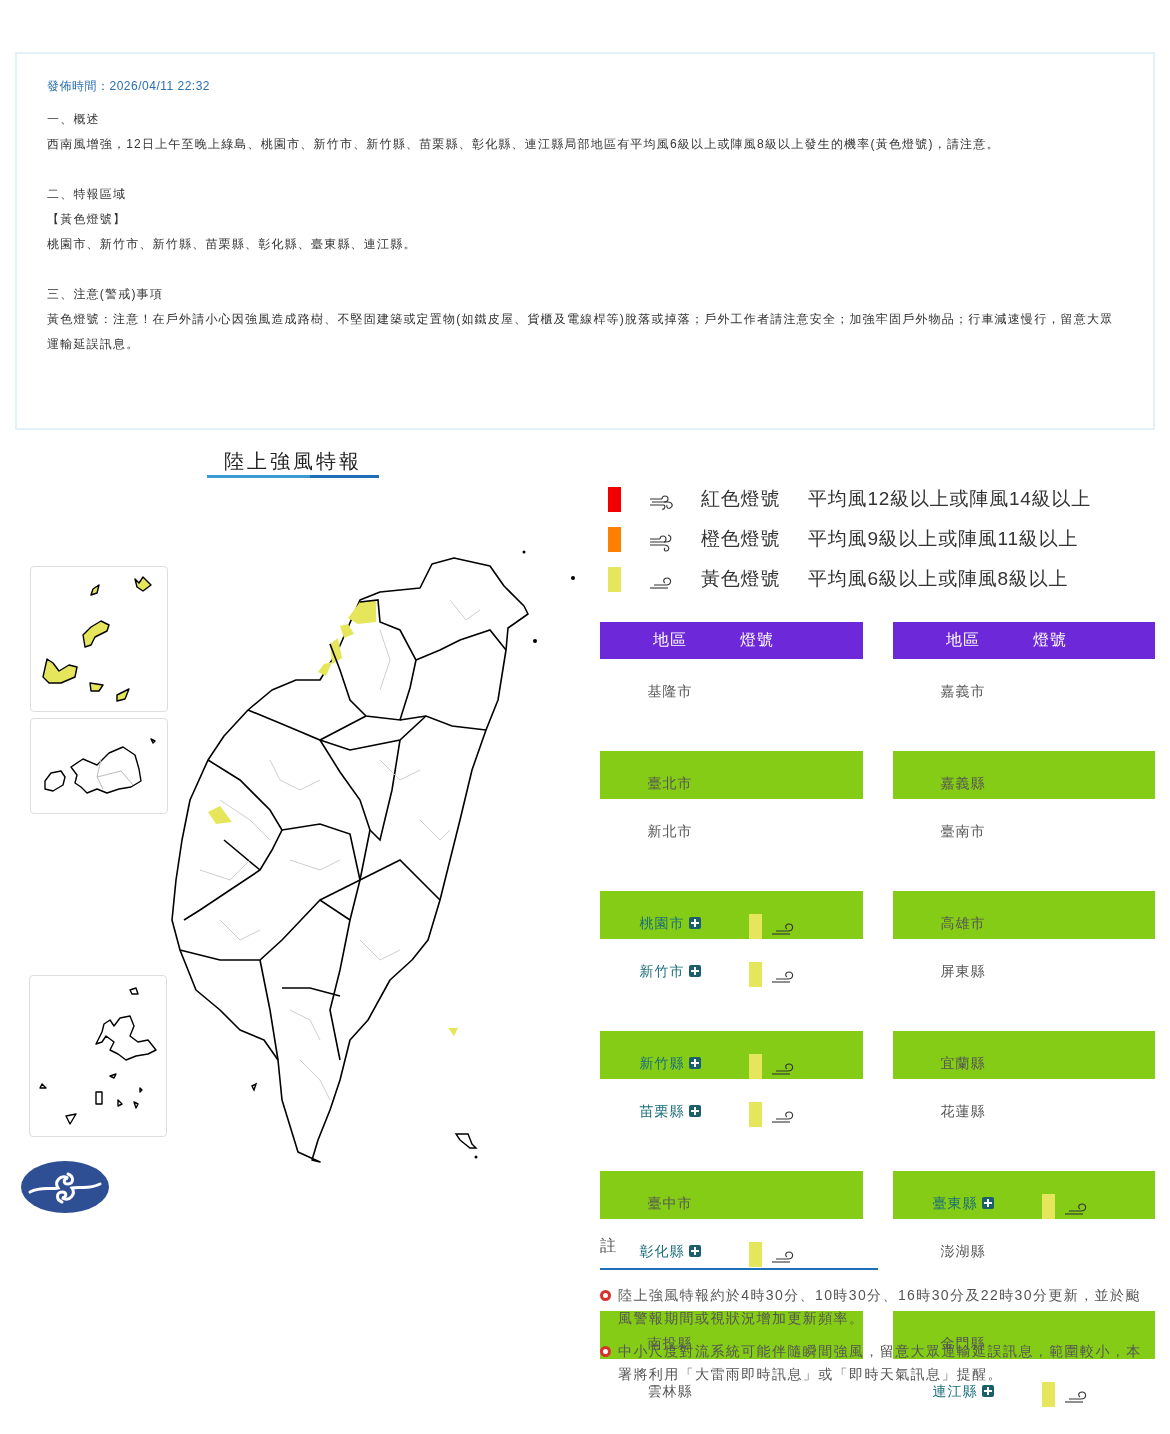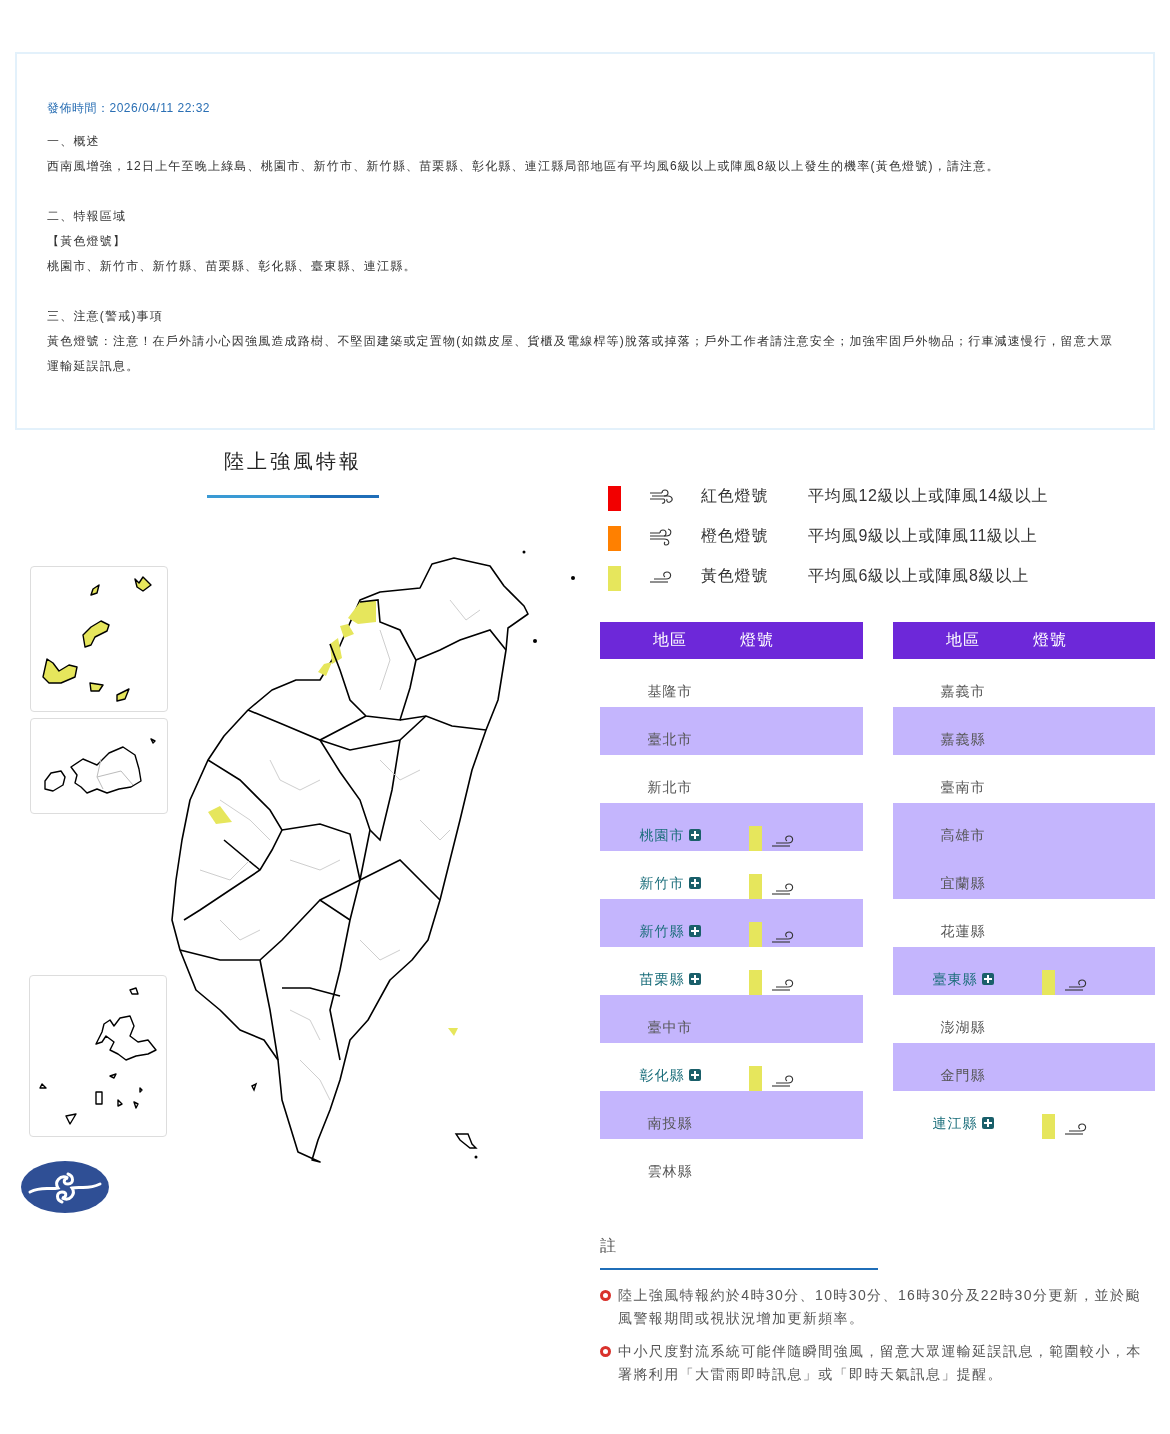--- a/index.html
+++ b/index.html
@@ -1,49 +1,49 @@
 <!DOCTYPE html>
 <html><head>
 <meta charset="utf-8">
 <style>
   * { box-sizing: border-box; margin: 0; padding: 0; }
   html, body { width: 1170px; height: 1434px; background: #ffffff; }
   body { font-family: "Liberation Sans", "DejaVu Sans", sans-serif; color: #333; position: relative; overflow: hidden; }
 
   .info-box {
     position: absolute; left: 15px; top: 52px; width: 1140px; height: 378px;
-    border: 2px solid #e3f1fb; padding: 46px 30px 0 30px;
+    border: 2px solid #e3f1fb; padding: 24px 30px 0 30px;
   }
   .publish-time { font-size: 12px; color: #2a6fb4; letter-spacing: 0.5px; margin-bottom: 12px; }
   .section { font-size: 12px; line-height: 25px; letter-spacing: 1.2px; color: #333; }
   .section + .section { margin-top: 25px; }
 
   .map-title-wrap { position: absolute; left: 207px; top: 448px; width: 172px; text-align: center; }
-  .map-title { font-size: 20px; letter-spacing: 3px; color: #222; padding-bottom: 20px; }
+  .map-title { font-size: 20px; letter-spacing: 3px; color: #222; padding-bottom: 0; }
   .map-title-line { height: 3px; background: linear-gradient(to right, #3a9ad4 0%, #3a9ad4 60%, #1f6eb8 60%, #1f6eb8 100%); }
 
   .map-area { position: absolute; left: 20px; top: 540px; width: 560px; height: 680px; }
   .inset { position: absolute; border: 1px solid #ddd; border-radius: 4px; background: #fff; }
 
   .logo { position: absolute; left: 20px; top: 1160px; width: 90px; height: 54px; }
 
   .legend { position: absolute; left: 608px; top: 486px; }
-  .legend-row { display: flex; align-items: flex-start; height: 26px; margin-bottom: 14px; font-size: 16px; color: #333; letter-spacing: 0.8px; gap: 19px; }
+  .legend-row { display: flex; align-items: flex-end; height: 26px; margin-bottom: 14px; font-size: 19px; color: #333; letter-spacing: 0.8px; gap: 19px; }
   .legend-swatch { width: 13px; height: 25px; margin-right: 8px; }
   .legend-icon { width: 28px; height: 20px; margin-right: 6px; display: flex; align-items: center; }
   .legend-name { width: 88px; }
 
   .table { position: absolute; top: 622px; width: 263px; }
   .table-left { left: 600px; }
   .table-right { left: 893px; width: 262px; }
   .thead { display: flex; height: 37px; background: #6d28d9; color: #fff; font-size: 16px; letter-spacing: 1px; align-items: center; }
   .thead .c1 { width: 140px; text-align: center; }
   .thead .c2 { flex: 1; text-align: left; }
   .trow { display: flex; height: 48px; padding-top: 23px; font-size: 14px; color: #555; letter-spacing: 1px; }
-  .trow.alt { background: #c4b5fd; }
+  .trow.alt { background: #84cc16; margin-top: 44px; }
   .trow .c1 { width: 140px; display: flex; justify-content: center; align-items: flex-start; }
   .trow .c1 .name { line-height: 18px; }
   .trow .c1.active .name { color: #1a6d7a; }
   .plus { display: inline-block; width: 12px; height: 12px; background: #1a5f6a; border-radius: 2px; margin-left: 4px; margin-top: 3px; position: relative; }
   .plus::before, .plus::after { content: ""; position: absolute; background: #fff; }
   .plus::before { left: 2px; right: 2px; top: 5px; height: 2px; }
   .plus::after { top: 2px; bottom: 2px; left: 5px; width: 2px; }
   .trow .c2 { flex: 1; display: flex; align-items: flex-start; padding-left: 9px; }
   .sig-swatch { width: 13px; height: 25px; background: #e6e65c; }
   .sig-icon { margin-left: 8px; margin-top: 6px; }
@@ -370,20 +370,26 @@
         <span class="name">臺南市</span>
       </div>
       <div class="c2"></div>
     </div>
   <div class="trow alt">
       <div class="c1">
         <span class="name">高雄市</span>
       </div>
       <div class="c2"></div>
     </div>
+  <div class="trow">
+      <div class="c1">
+        <span class="name">屏東縣</span>
+      </div>
+      <div class="c2"></div>
+    </div>
   <div class="trow alt">
       <div class="c1">
         <span class="name">宜蘭縣</span>
       </div>
       <div class="c2"></div>
     </div>
   <div class="trow">
       <div class="c1">
         <span class="name">花蓮縣</span>
       </div>

